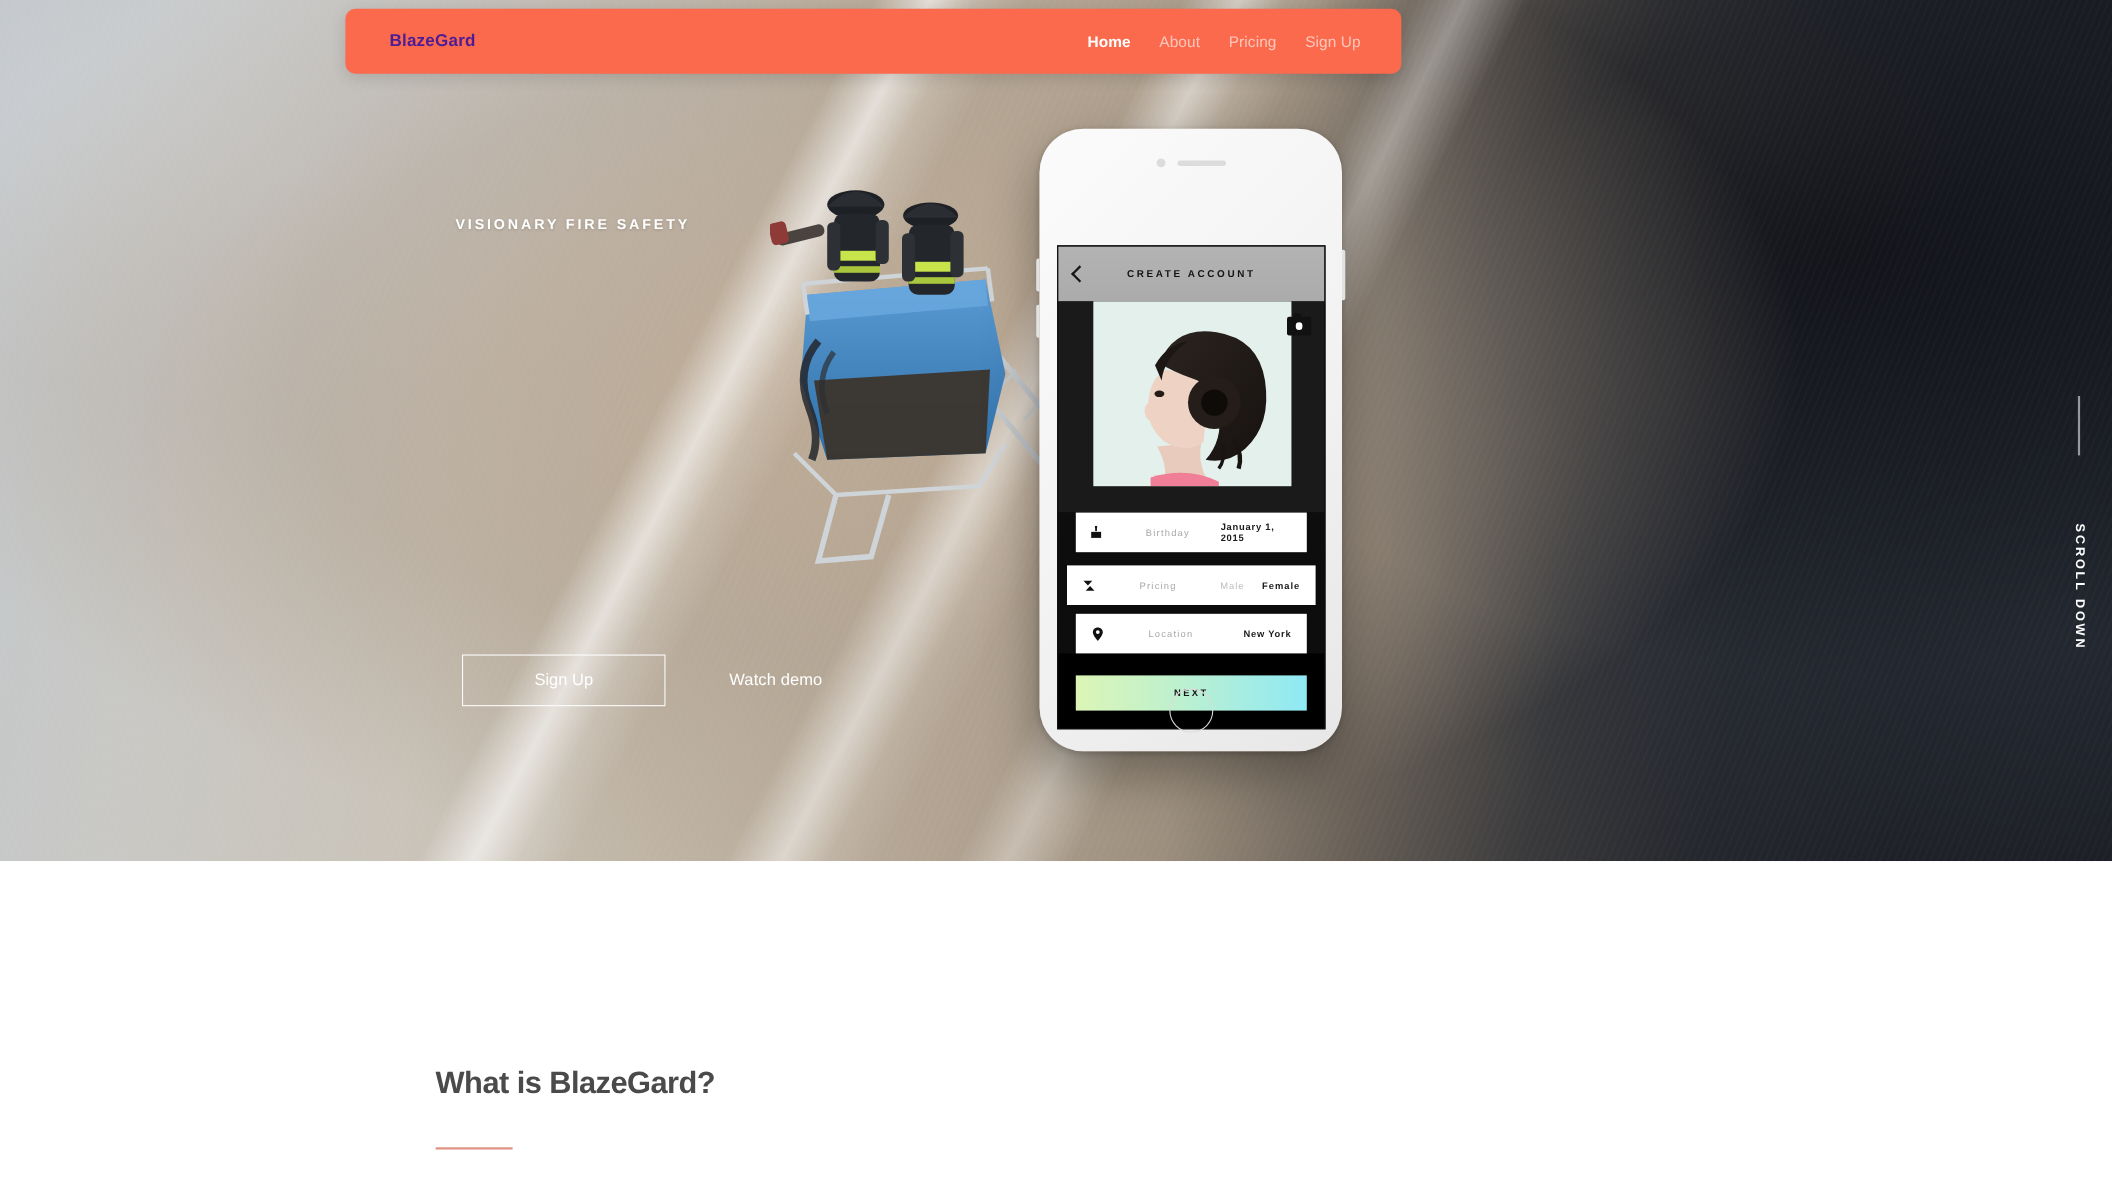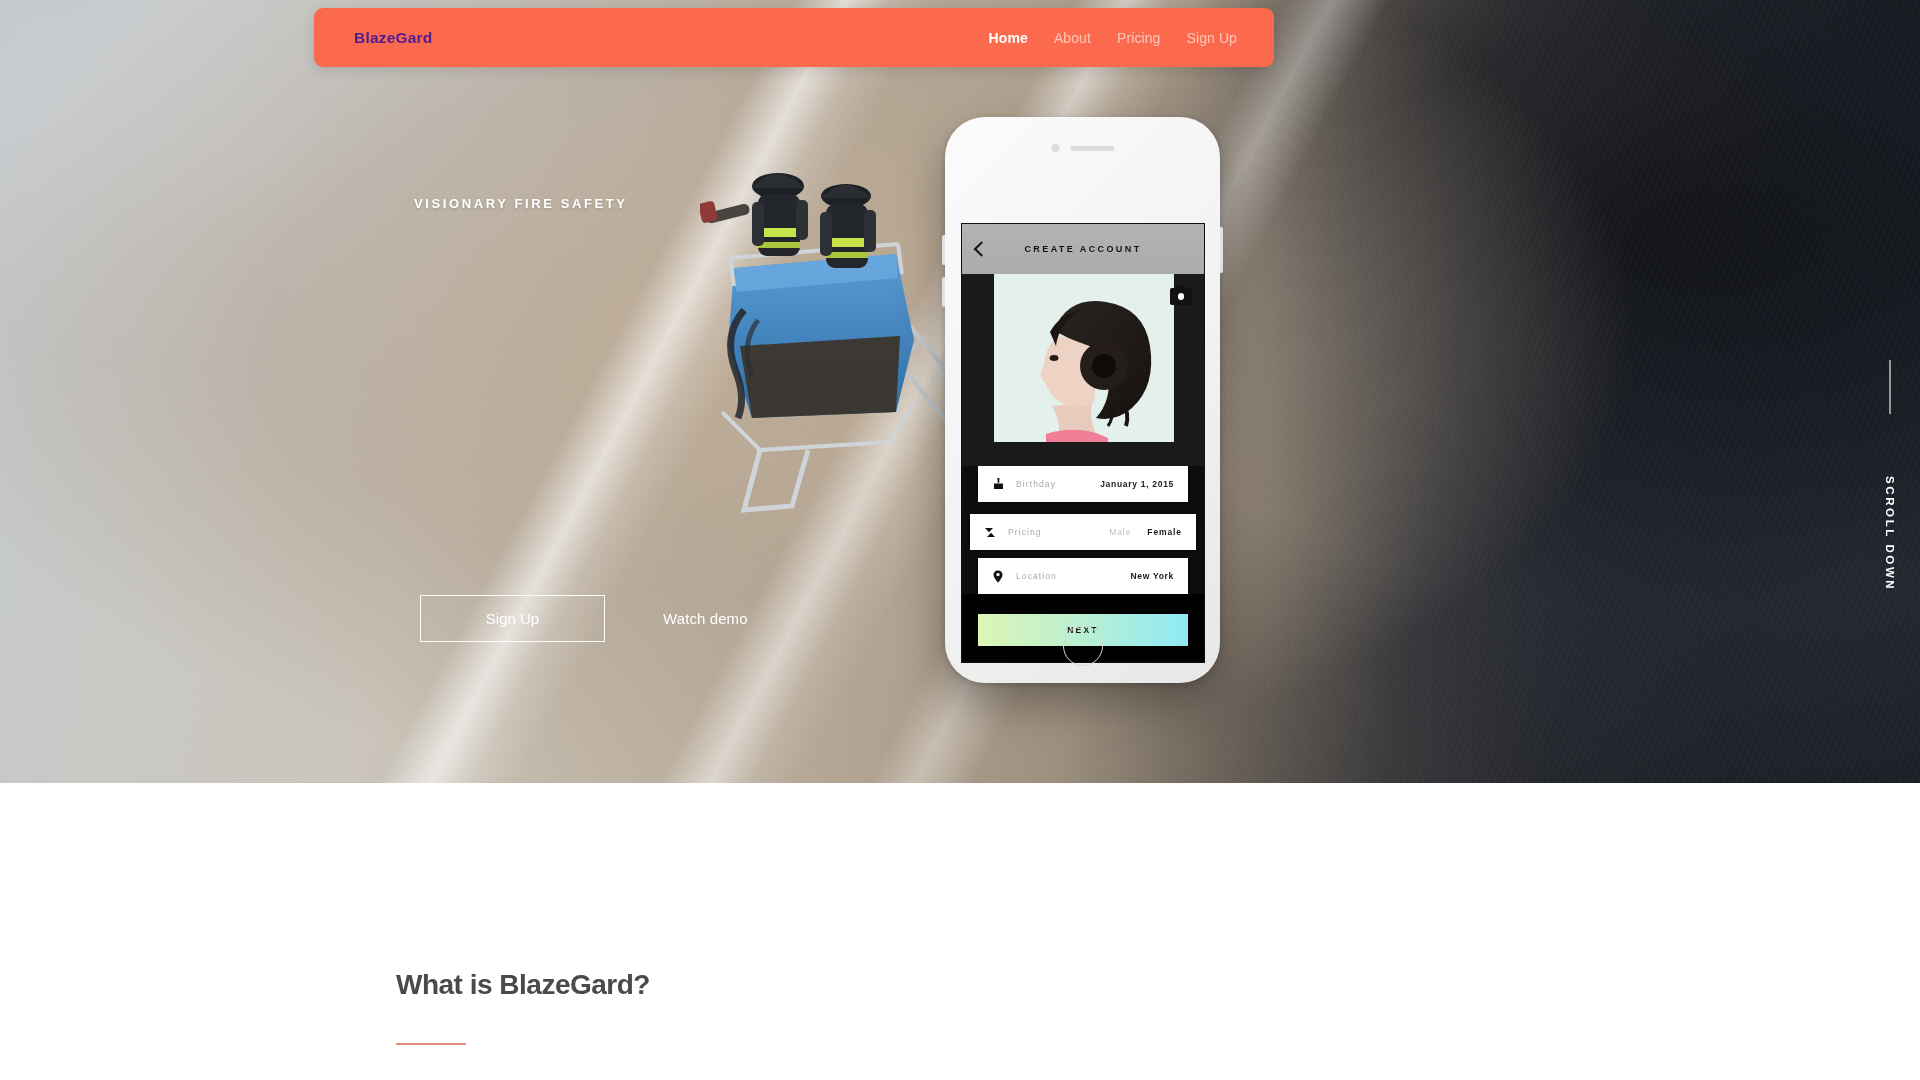--- a/index.html
+++ b/index.html
@@ -186,20 +186,21 @@
   }
   .cam-lens { width:6.5px; height:6.5px; border-radius:50%; background:#fff; }
 
   .form-rows { position:relative; background:#0d0d0d; }
   .form-row {
     position:relative; margin:0 16px;
     height:36px; background:#fff;
     display:flex; align-items:center;
     padding:0 14px 0 11px;
     box-shadow:0 1px 3px rgba(0,0,0,.22);
+    gap:28px;
   }
   .form-row.wide { margin:0 8px; }
   .row-icon { width:18px; display:flex; align-items:center; justify-content:center; }
   .row-label {
     flex:0 0 auto; margin-left:9px;
     font-size:8.5px; color:#a8a8a8; letter-spacing:1.1px;
   }
   .row-value {
     margin-left:auto; font-size:8.5px; font-weight:bold; color:#1a1a1a; letter-spacing:.7px;
   }

